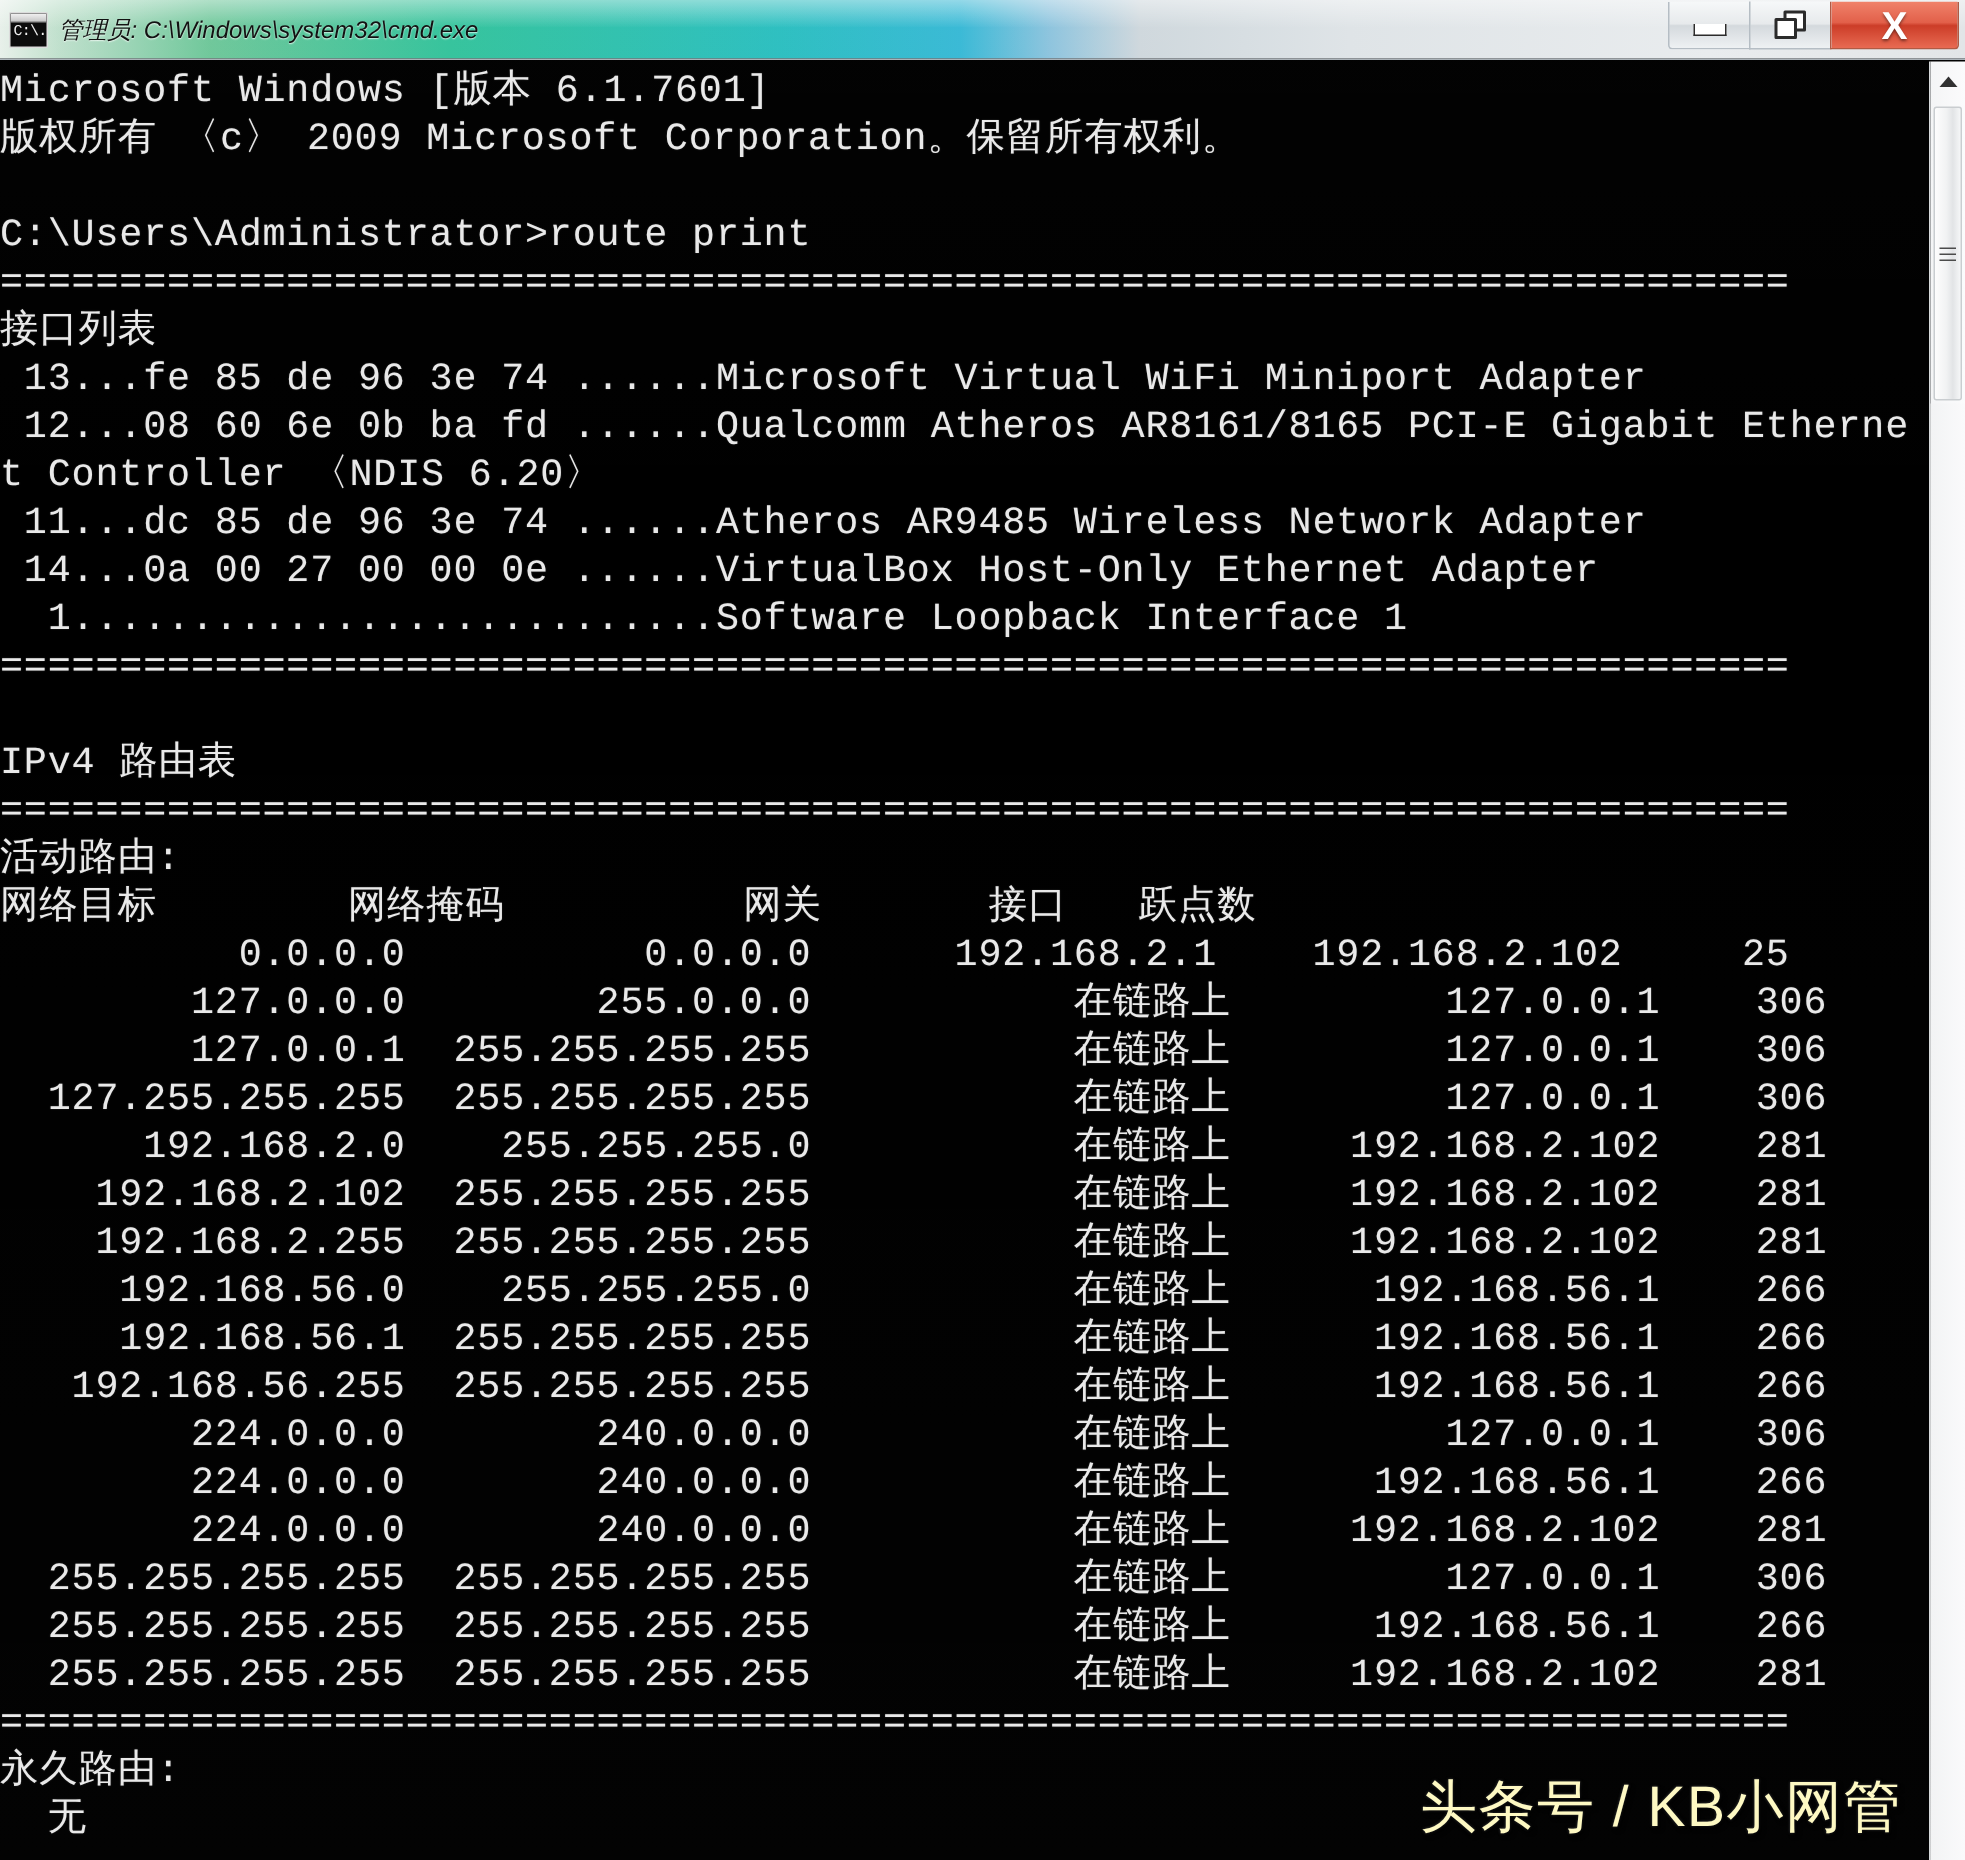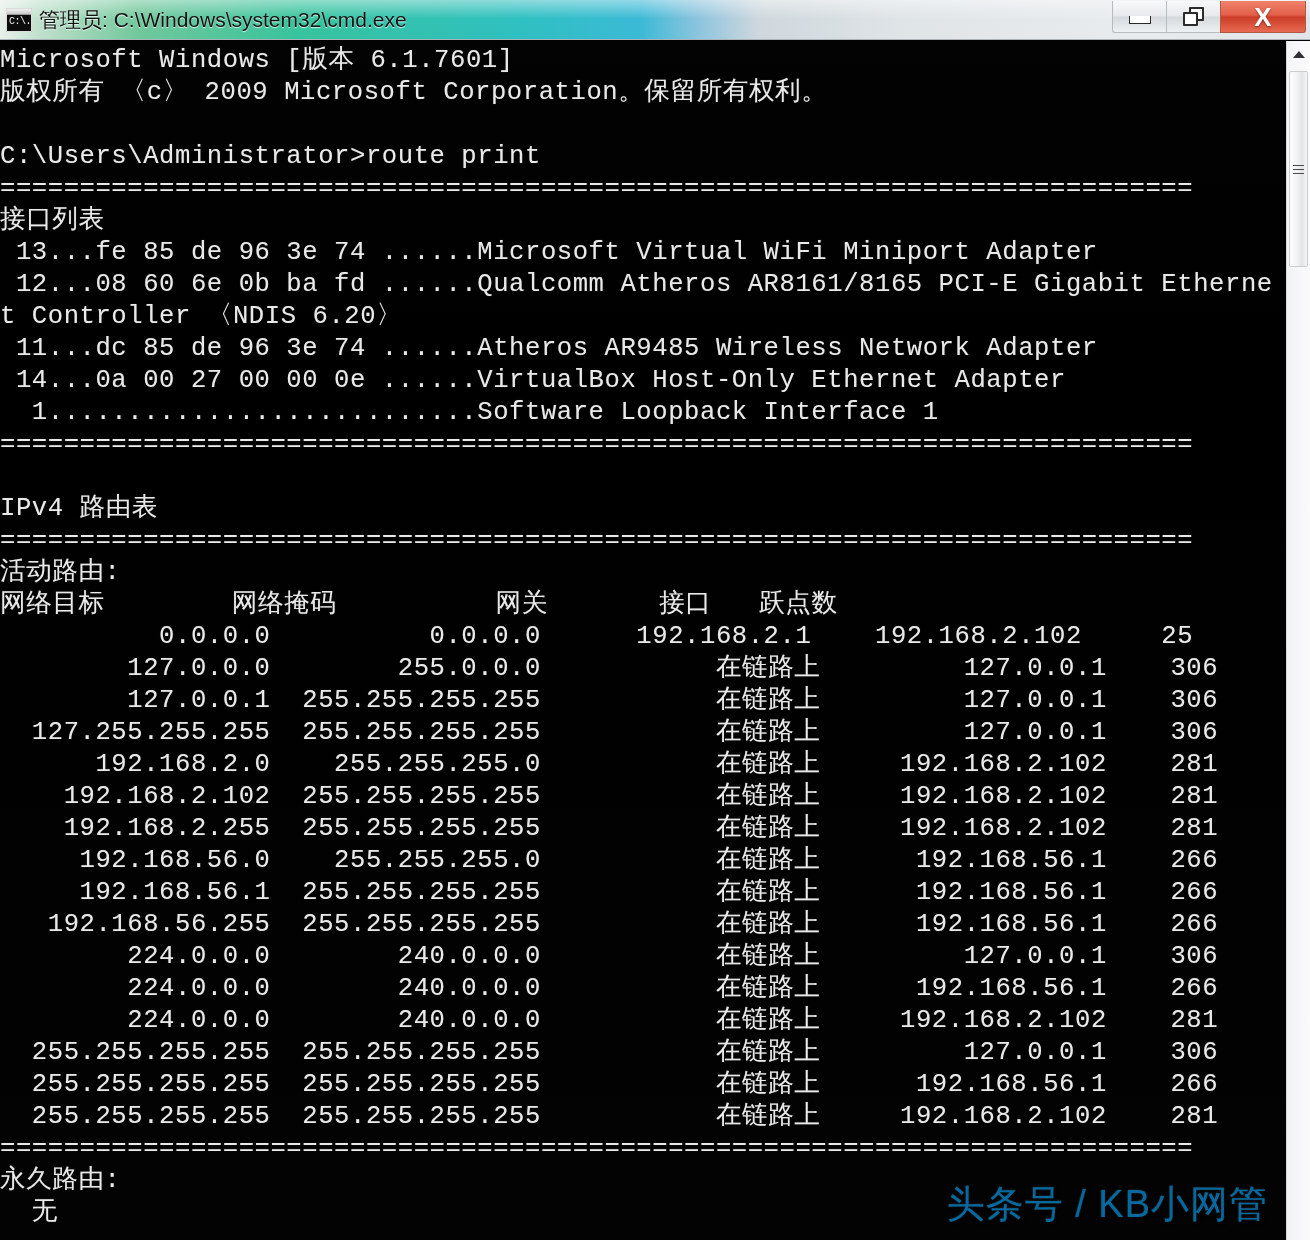--- a/index.html
+++ b/index.html
@@ -77,24 +77,25 @@
   #cmd-icon .prompt {
     position: absolute; left: 2px; top: 8px;
     color: #f0f0f0;
     font-size: 10px;
     line-height: 10px;
     font-family: "Liberation Mono", "DejaVu Sans Mono", monospace;
     letter-spacing: -0.5px;
   }
   #title-text {
     font-family: "Liberation Sans", "DejaVu Sans", sans-serif;
-    font-size: 21px;
+    font-size: 16px;
     color: #121212;
     white-space: nowrap;
     text-shadow: 0 1px 1px rgba(255,255,255,0.8);
+    font-style: italic;
   }
 
   
   #win-buttons {
     position: absolute;
     right: 4px; top: 1px;
     display: flex;
     height: 34px;
     z-index: 4;
   }
@@ -220,21 +221,21 @@
     background: linear-gradient(to right, #f2f3f4, #fafafb);
   }
 
   
   #watermark {
     position: absolute;
     right: 42px;
     bottom: 10px;
     font-family: "Liberation Sans", "DejaVu Sans", sans-serif;
     font-size: 38px;
-    color: #0369a1;
+    color: #fef9c3;
     letter-spacing: 1px;
     text-shadow: 2px 2px 3px rgba(0,0,0,0.85), 0 0 2px rgba(120,120,120,0.6);
     white-space: nowrap;
     z-index: 5;
   }
 
   
   #grain {
     position: absolute;
     left: 0; top: 0; width: 1310px; height: 1240px;

